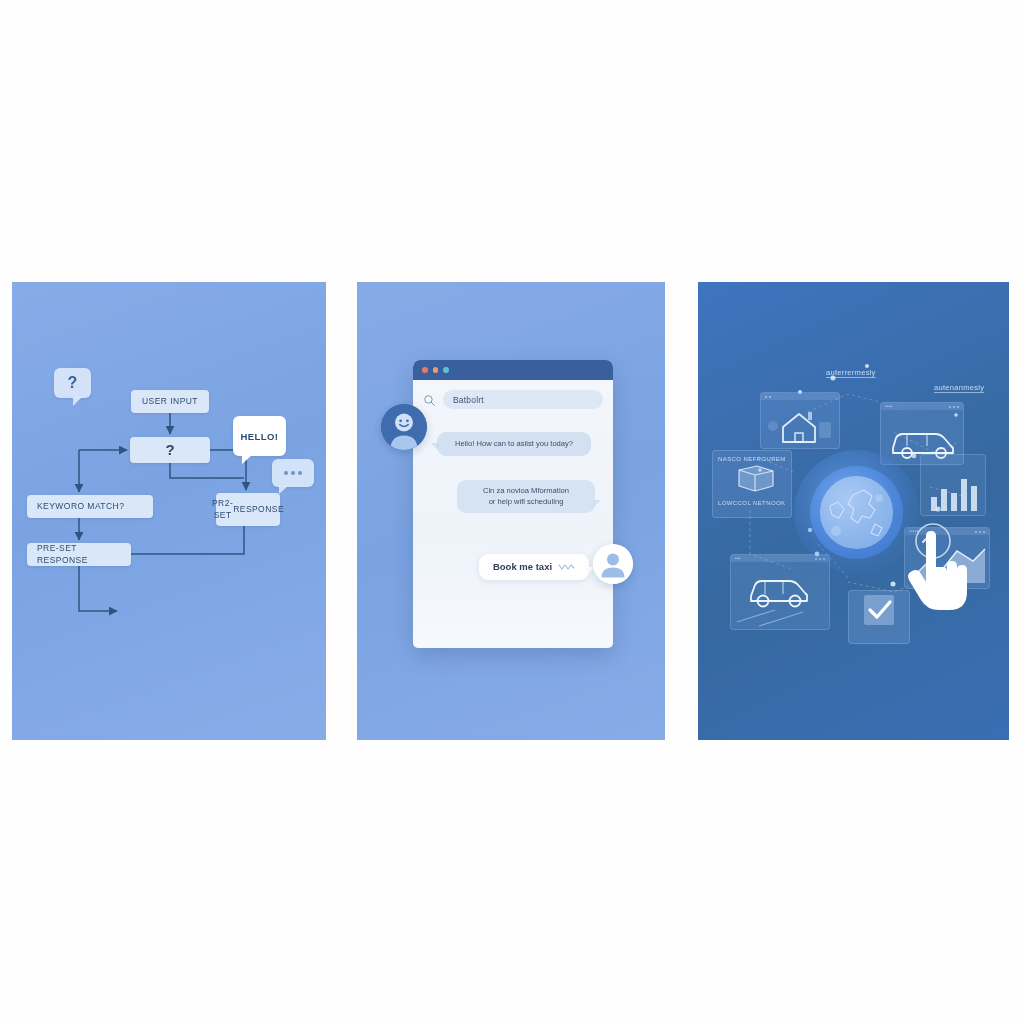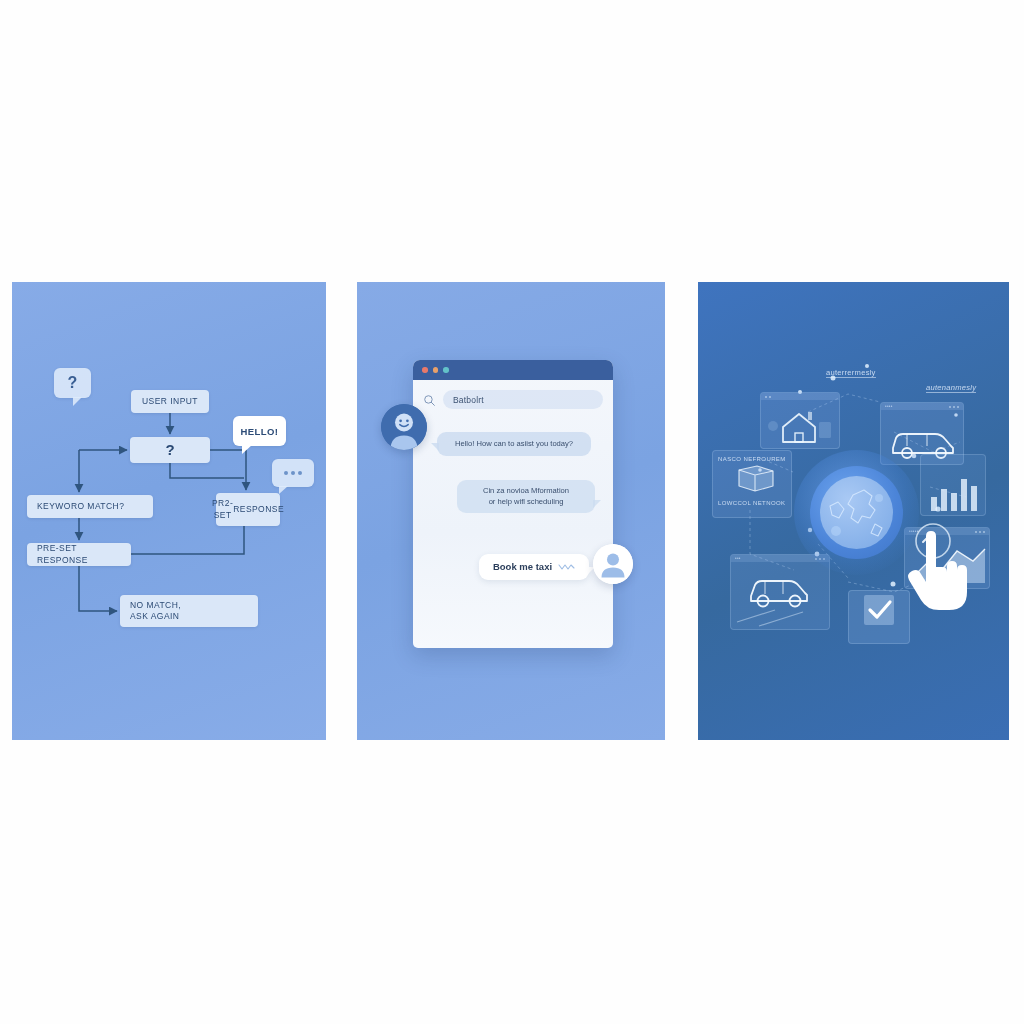--- a/index.html
+++ b/index.html
@@ -71,21 +71,21 @@
   #sb-question {
     left: 42px; top: 86px; width: 37px; height: 30px;
     font-size: 16px; font-weight: 600;
   }
   #sb-question::after {
     bottom:-8px; left:19px;
     border-width: 9px 9px 0 0;
     border-color: rgba(222,234,250,0.88) transparent transparent transparent;
   }
   #sb-hello {
-    left: 221px; top: 134px; width: 53px; height: 30px;
+    left: 221px; top: 134px; width: 53px; height: 40px;
     background: #ffffff; color: #2c4b76;
     font-size: 9.5px; font-weight: 700; letter-spacing: 0.4px;
   }
   #sb-hello::after {
     bottom:-8px; left:9px;
     border-width: 9px 10px 0 0;
     border-color: #ffffff transparent transparent transparent;
   }
   #sb-dots {
     left: 260px; top: 177px; width: 42px; height: 28px;
@@ -266,26 +266,20 @@
 
     <div class="fc-box" id="fc-preset-right">
       <span>PR2-SET</span>
       <span>RESPONSE</span>
     </div>
 
     <div class="fc-box left-align" id="fc-preset-left">
       <span>PRE-SET RESPONSE</span>
     </div>
 
-    <div class="fc-box left-align" id="fc-nomatch">
-      <div style="display:flex;flex-direction:column;align-items:flex-start;">
-        <span>NO MATCH,</span>
-        <span>ASK AGAIN</span>
-      </div>
-    </div>
   </div>
 
   <div class="panel" id="panel-chat">
 
     <div id="chat-window">
       <div id="chat-titlebar">
         <span class="tl" style="background:#e8796a"></span>
         <span class="tl" style="background:#e8a06a"></span>
         <span class="tl" style="background:#63c2c9"></span>
       </div>
@@ -362,21 +356,21 @@
         <circle cx="240" cy="227" r="2.6"></circle>
         <circle cx="112" cy="248" r="2.2"></circle>
         <circle cx="119" cy="272" r="2.4"></circle>
         <circle cx="195" cy="302" r="2.5"></circle>
         <circle cx="62" cy="188" r="1.8"></circle>
         <circle cx="258" cy="133" r="1.8"></circle>
       </g>
     </svg>
 
     <div class="auto-label uline" style="left:128px; top:86px;">auterrermesly</div>
-    <div class="auto-label uline" style="left:228px; top:101px;font-style:italic;">autenanmesly</div>
+    <div class="auto-label uline" style="left:236px; top:101px;">autenanmesly</div>
 
     <div class="card" style="left:62px; top:110px; width:80px; height:57px;">
       <div class="card-bar">
         <span class="cdots">
             <i class="cdot"></i>
             <i class="cdot"></i>
           </span>
       </div>
       <svg viewBox="0 0 80 50" width="80" height="50">
         <path d="M22,27 L38,14 L54,27 L54,42 L22,42 Z" fill="none" stroke="rgba(240,248,255,0.9)" stroke-width="1.8" stroke-linejoin="round"></path>

